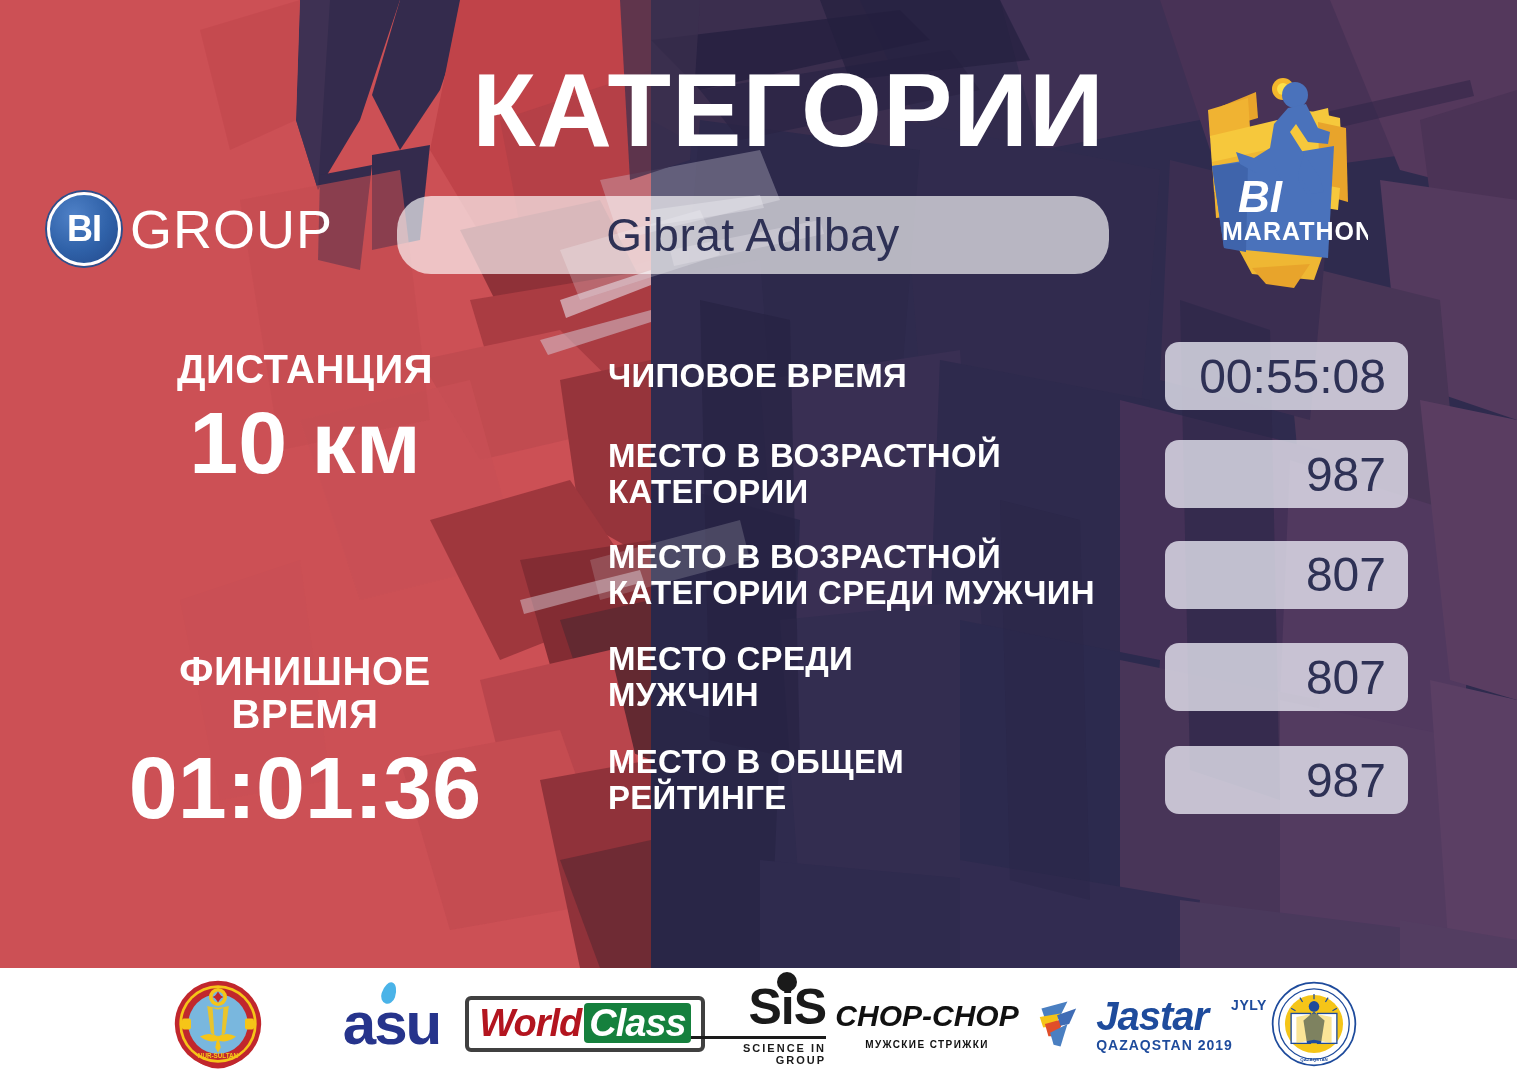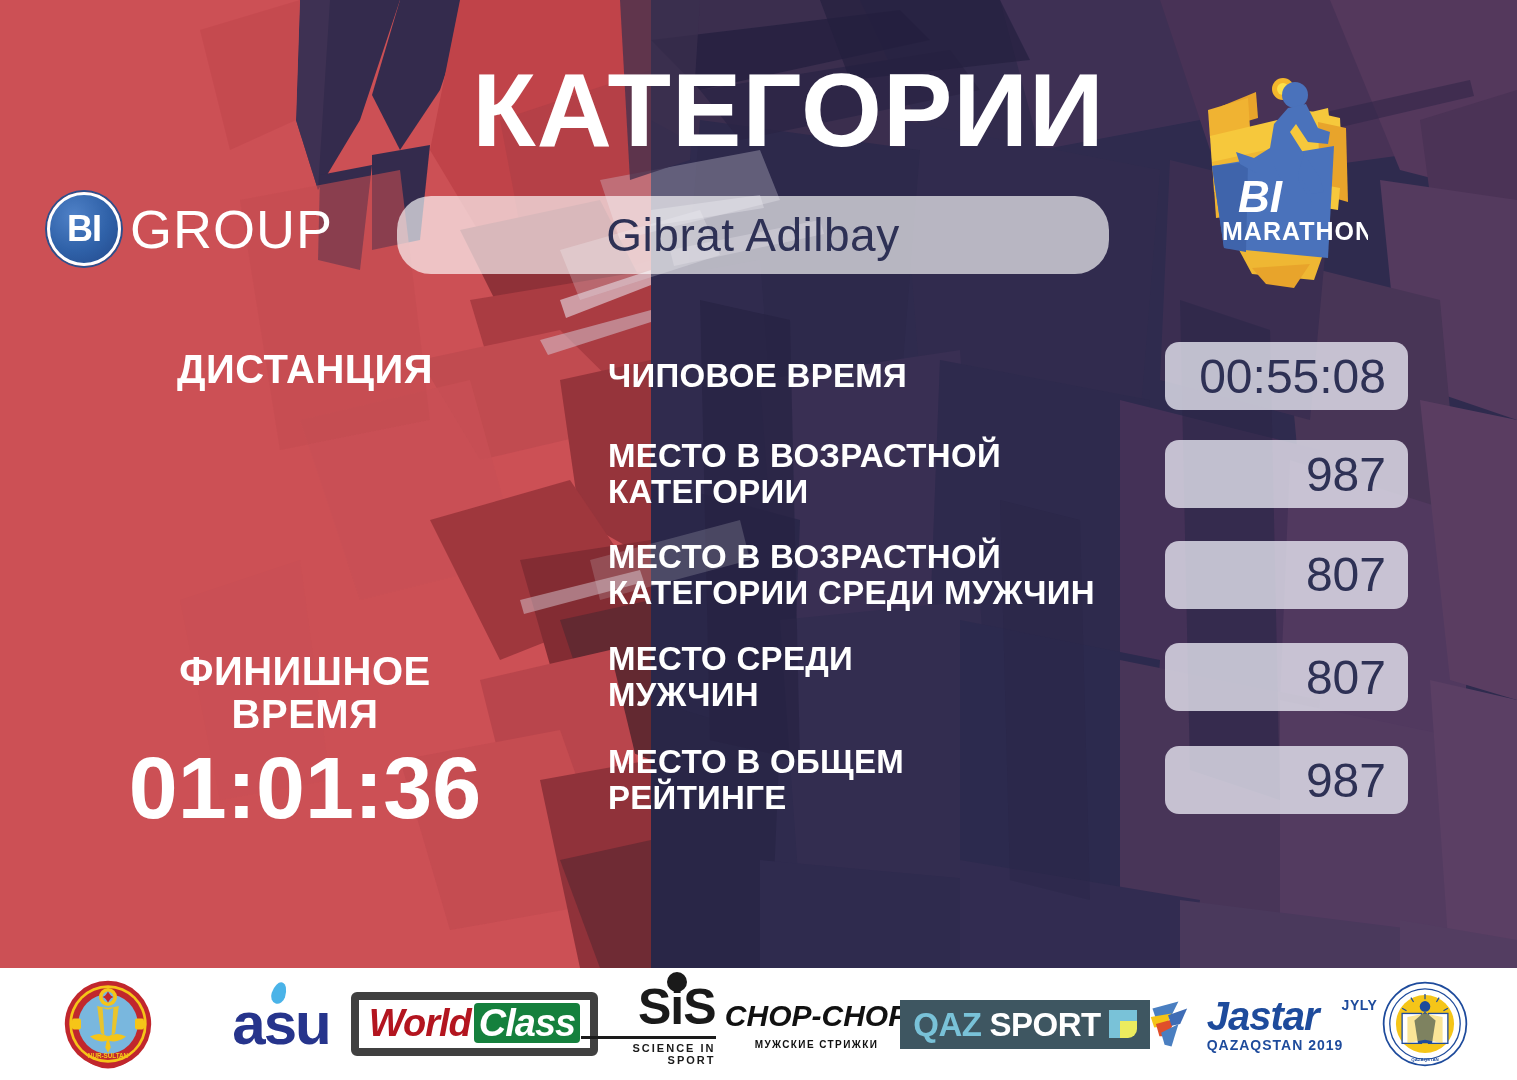--- a/index.html
+++ b/index.html
@@ -129,21 +129,21 @@
   .s-ministry { width:130px; }
   .sponsor svg { display:block; }
 
   
   .asu-logo { position:relative; color:#26348c; font-size:60px; font-weight:bold; letter-spacing:-2px; line-height:1; }
   .asu-drop { position:absolute; top:-12px; right:44px; width:14px; height:22px;
     background:#4ab3e8; border-radius:50% 50% 50% 50%/ 60% 60% 40% 40%;
     transform:rotate(18deg); }
   
   .wc {
-    border:8px solid #404040; border-radius:6px;
+    border:4px solid #404040; border-radius:6px;
     padding:3px 10px 5px 10px;
     color:#b3151f; font-size:38px; font-weight:bold; font-style:italic;
     letter-spacing:-1px; line-height:1;
     display:flex; align-items:baseline; gap:3px;
   }
   .wc .w2 { background:#15803d; color:#ffffff; padding:1px 5px; border-radius:4px; }
   
   .sis-wrap { text-align:right; color:#1a1a1a; }
   .sis-top { font-size:50px; font-weight:bold; letter-spacing:-1px; line-height:1; position:relative; display:inline-block; }
   .sis-dot { position:absolute; top:-10px; left:50%; transform:translateX(-50%); width:20px; height:20px; border-radius:50%; background:#1a1a1a; }
@@ -306,20 +306,21 @@
         <path d="M126 92 L142 116 L146 130 L134 132 L120 112 Z"></path>
       </g>
 
       <text x="60" y="150" font-family="Liberation Sans, sans-serif" font-size="44" font-weight="bold" font-style="italic" fill="#ffffff">BI</text>
       <text x="44" y="178" font-family="Liberation Sans, sans-serif" font-size="25" font-weight="bold" fill="#ffffff" letter-spacing="1">MARATHON</text>
     </svg>
   </div>
 
   <div class="left-block left-dist">
     <div class="lbl-small">ДИСТАНЦИЯ</div>
+    <div class="lbl-big">10 км</div>
   </div>
 
   <div class="left-block left-fin">
     <div class="lbl-small" style="white-space:pre-line">ФИНИШНОЕ
 ВРЕМЯ</div>
     <div class="lbl-big">01:01:36</div>
   </div>
 
   <div class="rows">
     <div class="row r1">
@@ -385,38 +386,31 @@
       </div>
     </div>
 
     <div class="sponsor s-sis">
       <div class="sis-wrap">
         <div class="sis-top">
           <span>SiS</span>
           <span class="sis-dot"></span>
         </div>
         <div class="sis-bar"></div>
-        <div class="sis-sub">SCIENCE IN SPORT</div>
+        <div class="sis-sub">SCIENCE IN GROUP</div>
       </div>
     </div>
 
     <div class="sponsor s-chop">
       <div class="chop-wrap">
         <div class="chop-main">CHOP-CHOP</div>
         <div class="chop-sub">МУЖСКИЕ СТРИЖКИ</div>
       </div>
     </div>
 
-    <div class="sponsor s-qaz">
-      <div class="qaz">
-        <span class="q1">QAZ</span>
-          <span class="q2">SPORT</span>
-        <span class="qaz-sq"></span>
-      </div>
-    </div>
 
     <div class="sponsor s-jastar">
       <div class="jastar-wrap">
         <svg viewBox="0 0 60 60" width="52" height="52">
           <polygon points="4,12 34,4 26,20 8,24" fill="#4a7fc1"></polygon>
           <polygon points="2,22 26,18 20,32 6,34" fill="#f5c518"></polygon>
           <polygon points="8,30 30,24 22,44 12,44" fill="#e04e2a"></polygon>
           <polygon points="14,40 34,30 26,56 18,54" fill="#4a7fc1"></polygon>
           <polygon points="22,20 44,12 36,30 26,32" fill="#3f6cb5"></polygon>
         </svg>

